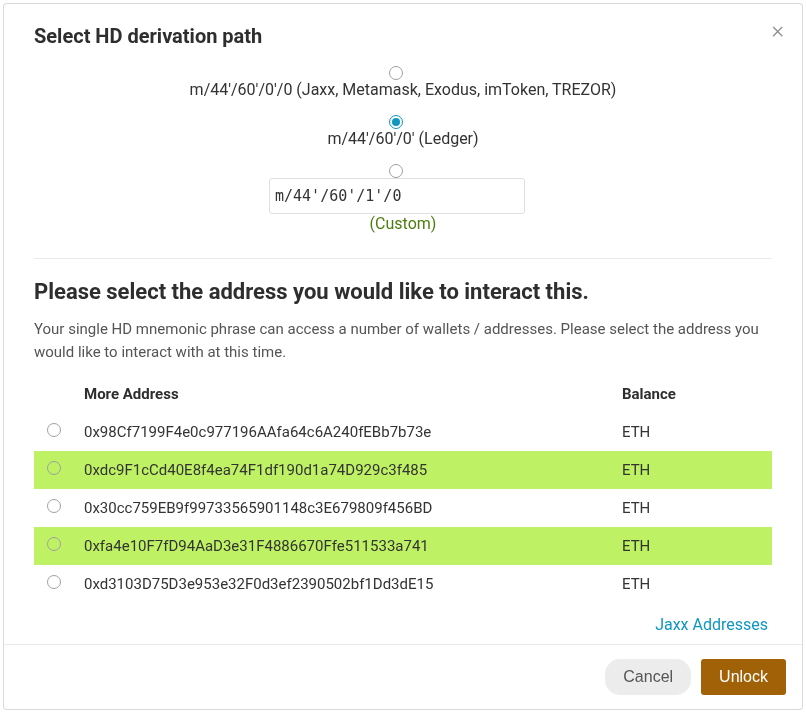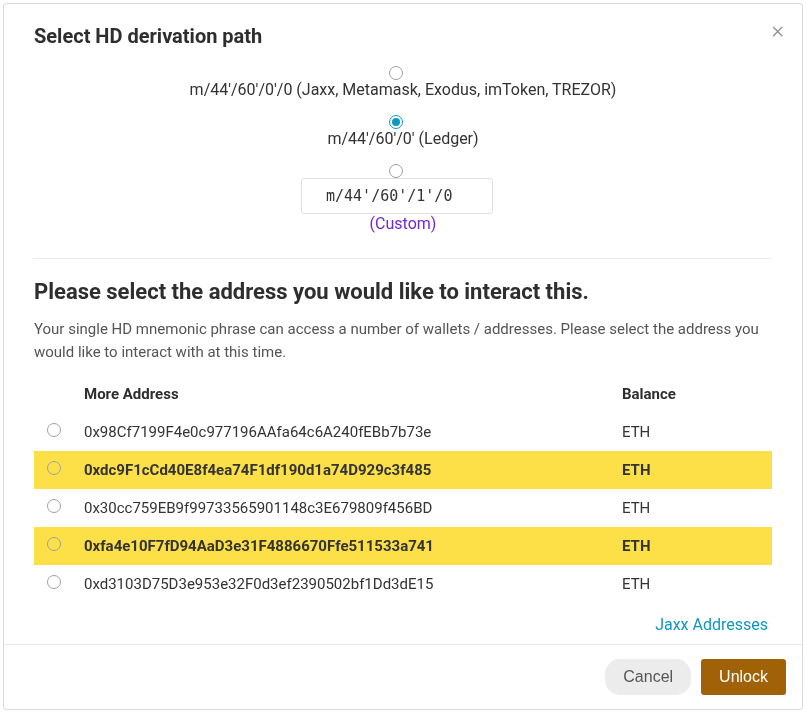--- a/index.html
+++ b/index.html
@@ -77,30 +77,30 @@
       content: "";
       width: 8px;
       height: 8px;
       background: #0E97C0;
       border-radius: 50%;
       display: block;
     }
     .custom-input {
       font-family: ui-monospace, SFMono-Regular, Menlo, Monaco, Consolas, monospace;
       font-size: 15px;
-      padding: 8px 24px;
+      padding: 8px 5px;
       border: 1px solid #e0e0e0;
       border-radius: 3px;
-      width: 192px;
+      width: 256px;
       margin-right: 12px;
       color: #333;
     }
     .custom-label {
       font-size: 16px;
-      color: #6d28d9;
+      color: #4d7c0f;
     }
     hr.divider {
       border: none;
       border-top: 1px solid #eaeaea;
       margin: 10px 0 20px 0;
     }
     h2.subtitle {
       font-size: 22px;
       font-weight: 700;
       color: #2e2e2e;
@@ -135,22 +135,21 @@
       flex-shrink: 0;
     }
     .table-row {
       display: flex;
       align-items: center;
       padding: 10px 10px;
       font-size: 15px;
       color: #333;
     }
     .table-row.alt {
-      background: #fde047;
-      font-weight: bold;
+      background: #bef264;
     }
     .table-row .radio-circle {
       margin-right: 0;
       margin-left: 3px;
     }
     .more-addresses {
       text-align: right;
       margin-top: 12px;
       padding-right: 4px;
     }

